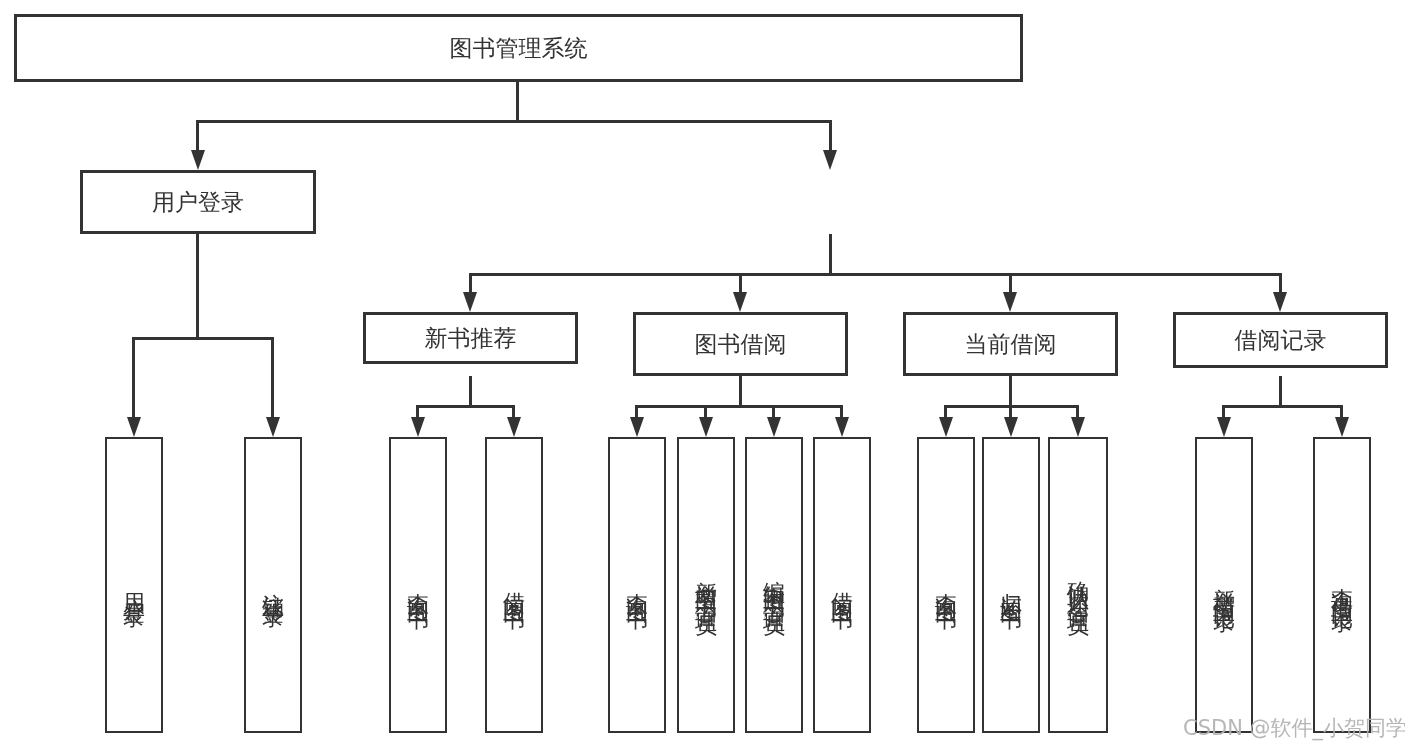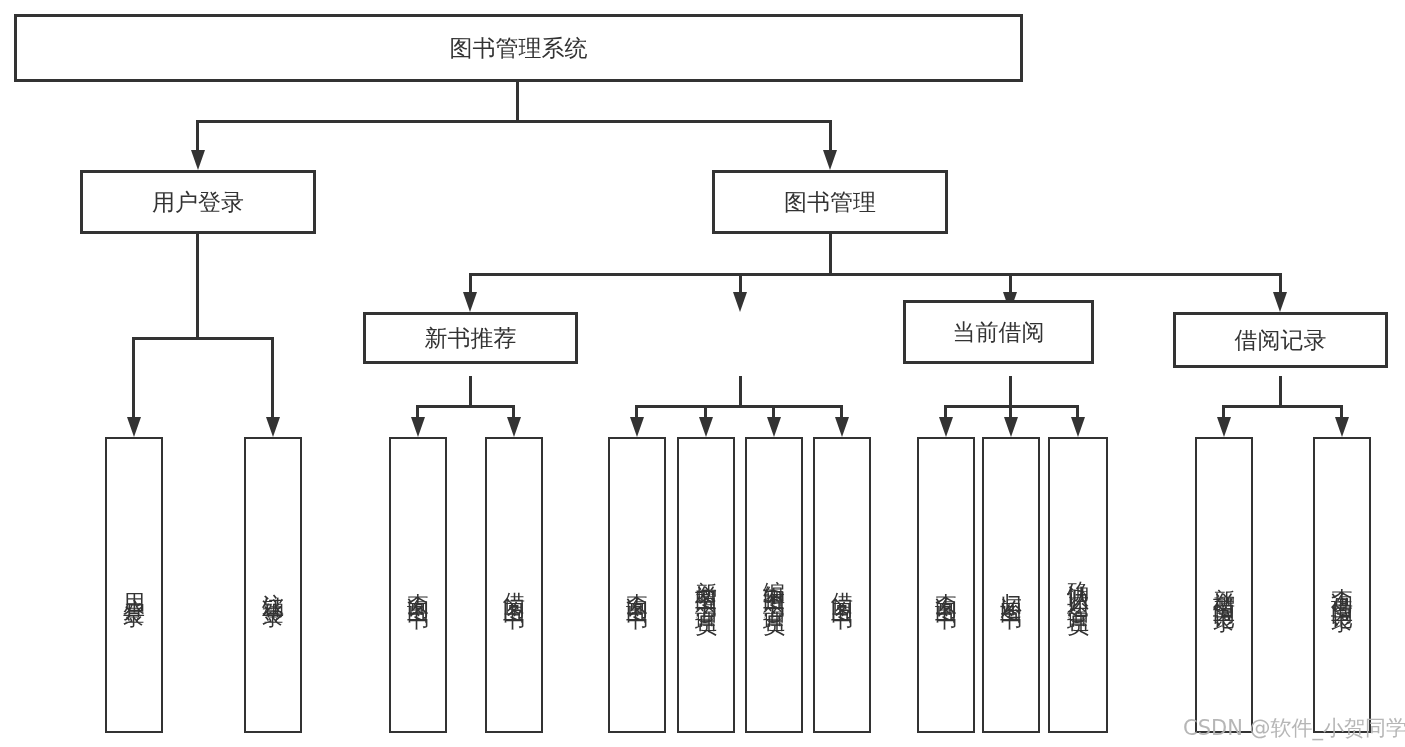--- a/index.html
+++ b/index.html
@@ -27,47 +27,47 @@
   .watermark{
     position:absolute;left:1183px;top:714px;z-index:6;
     font-size:21px;color:rgba(178,178,178,0.95);white-space:nowrap;
   }
   
   #b-root{left:14px;top:14px;width:1009px;height:68px;}
   #b-l2a{left:80px;top:170px;width:236px;height:64px;}
   #b-l2b{left:712px;top:170px;width:236px;height:64px;}
   #b-l3a{left:363px;top:312px;width:215px;height:52px;justify-content:center;}
   #b-l3b{left:633px;top:312px;width:215px;height:64px;}
-  #b-l3c{left:903px;top:300px;width:191px;height:64px;}
+  #b-l3c{left:903px;top:312px;width:215px;height:64px;}
   #b-l3d{left:1173px;top:312px;width:215px;height:56px;}
   .leaf{top:437px;width:58px;height:296px;}
   #b-a1{left:105px;} #b-a2{left:244px;}
   #b-b1{left:389px;} #b-b2{left:485px;}
   #b-c1{left:608px;} #b-c2{left:677px;} #b-c3{left:745px;} #b-c4{left:813px;}
   #b-d1{left:917px;} #b-d2{left:982px;} #b-d3{left:1048px;width:60px;}
   #b-e1{left:1195px;} #b-e2{left:1313px;}
 </style>
 </head>
 <body>
 
 <div class="canvas">
 
   <div class="box" id="b-root">
     <span>图书管理系统</span>
   </div>
 
   <div class="box" id="b-l2a">
     <span>用户登录</span>
   </div>
-  <div class="box" id="b-l2b">
-    <span>图书管理</span>
-  </div>
 
   <div class="box" id="b-l3a">
     <span>新书推荐</span>
+  </div>
+  <div class="box" id="b-l3b">
+    <span>图书借阅</span>
   </div>
   <div class="box" id="b-l3c">
     <span>当前借阅</span>
   </div>
   <div class="box" id="b-l3d">
     <span>借阅记录</span>
   </div>
 
   <div class="box leaf" id="b-a1">
     <span class="vtext">用户登录</span>

